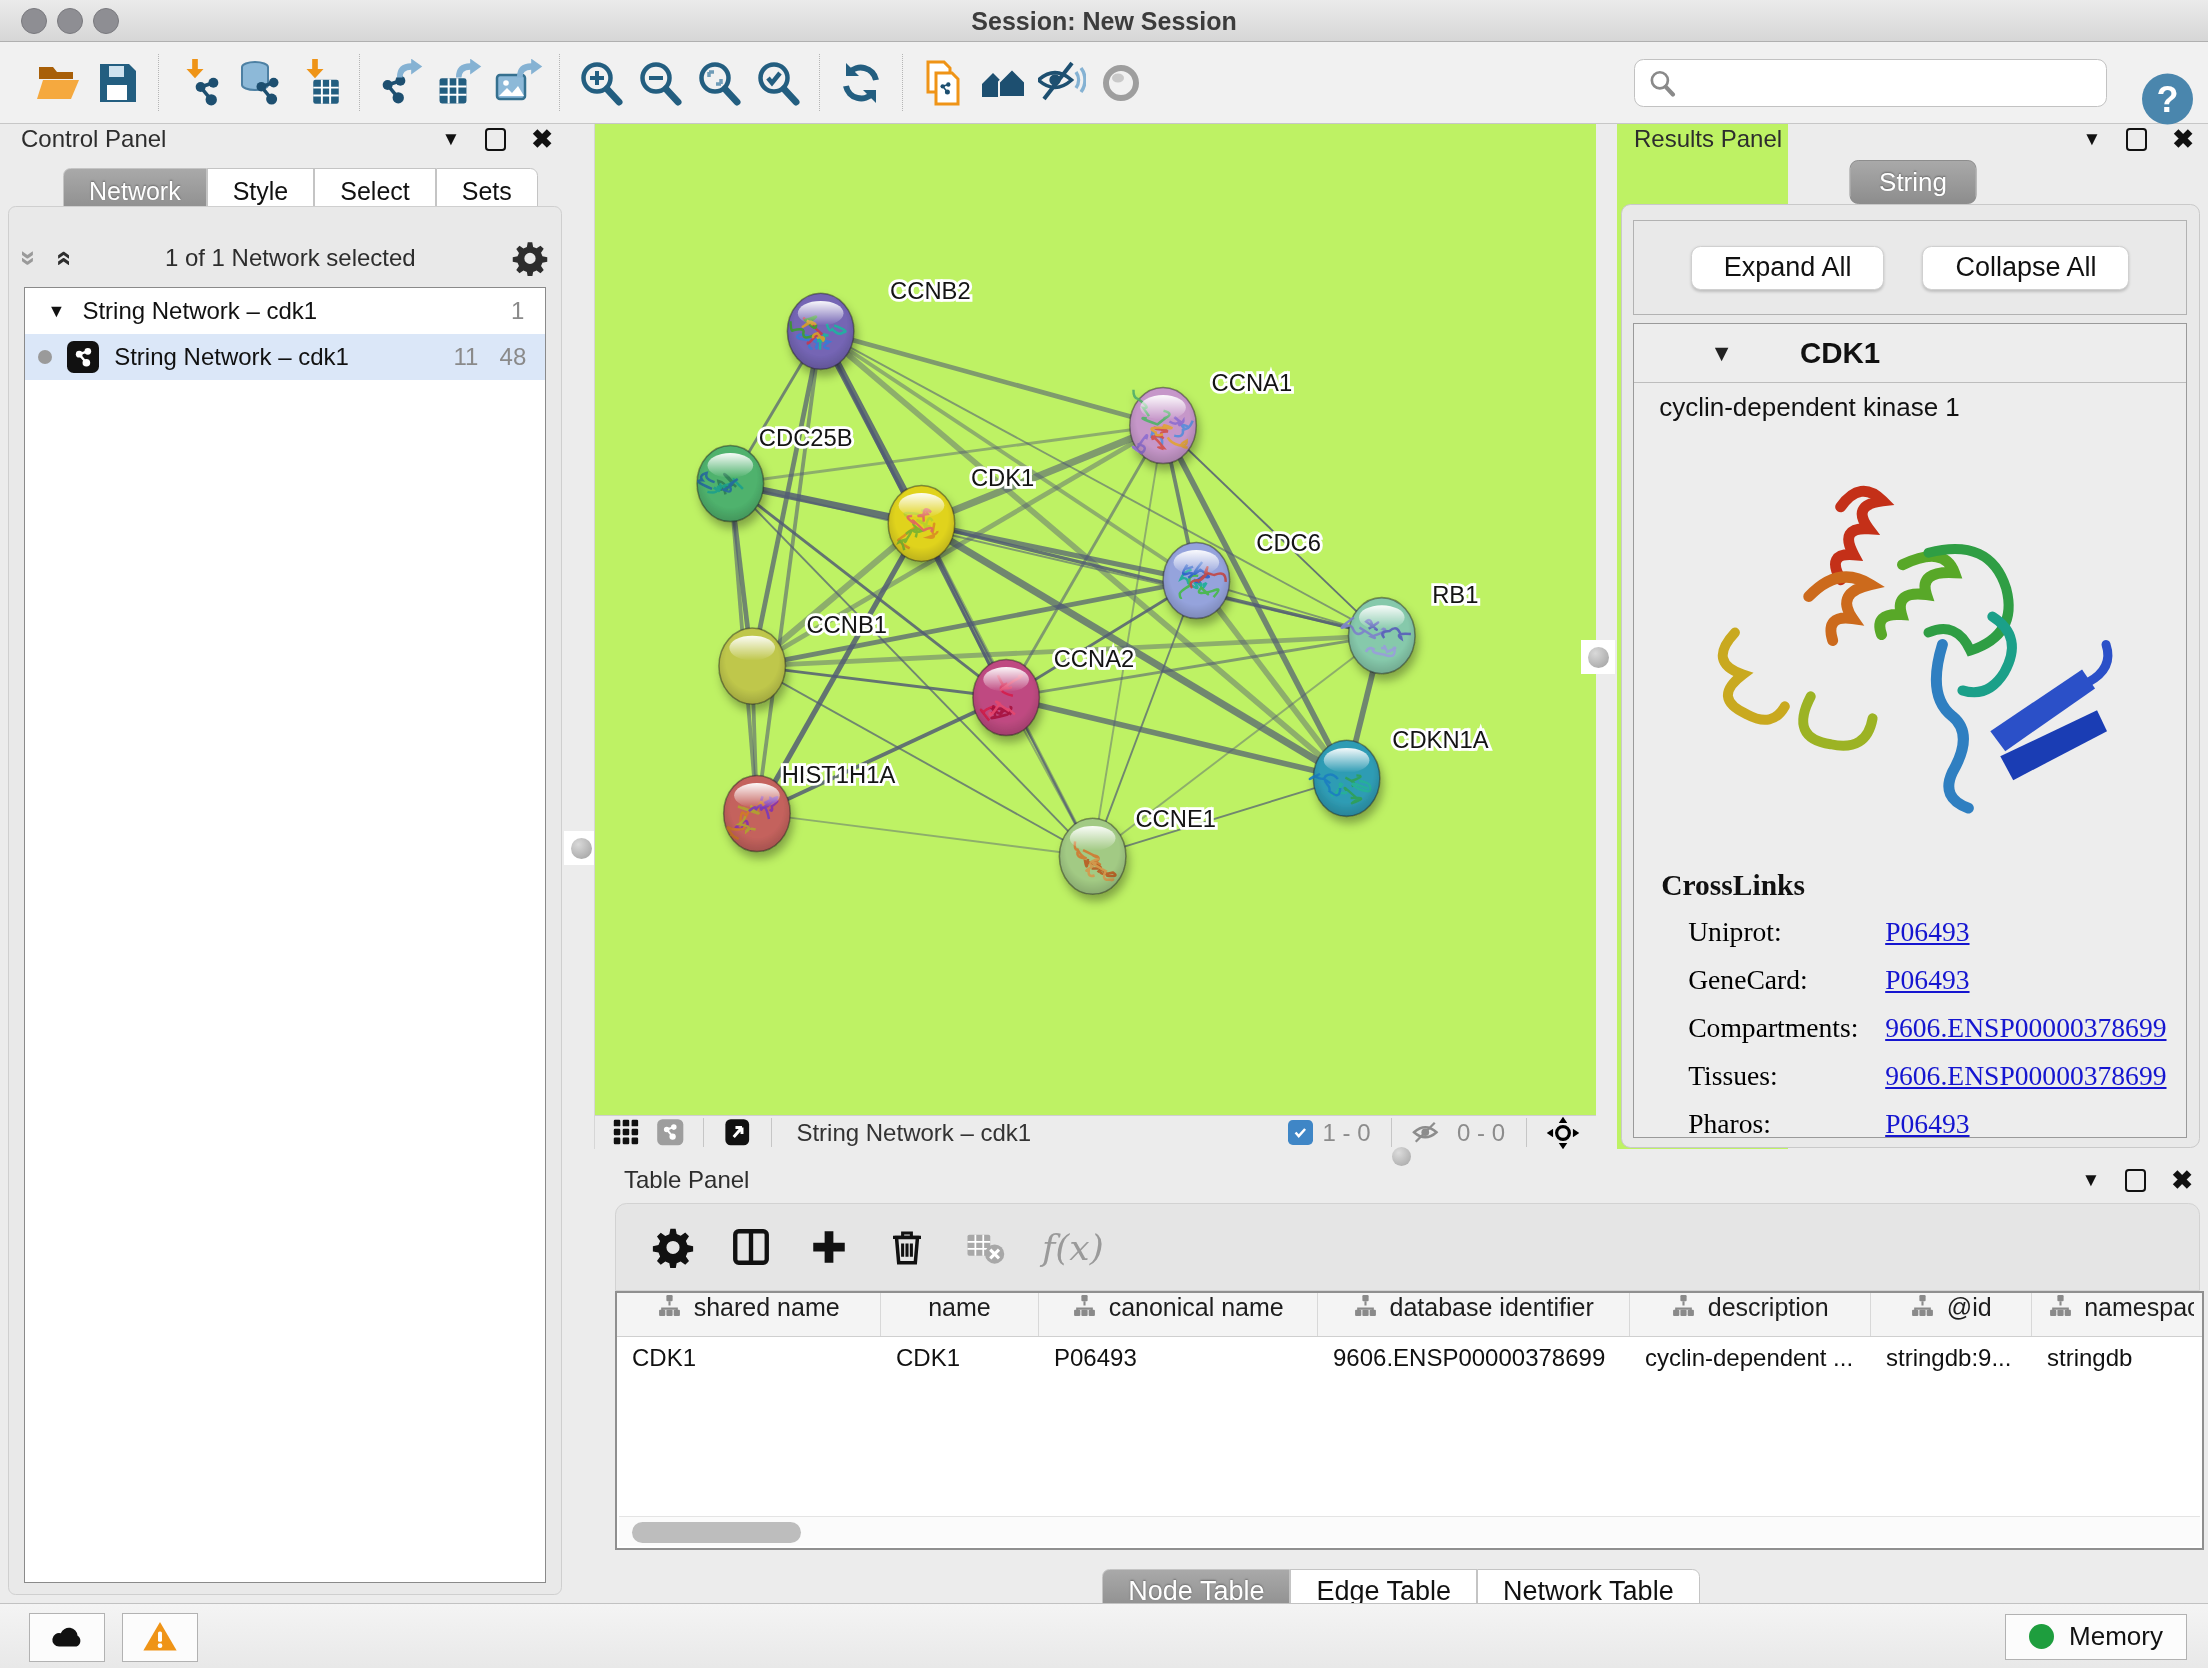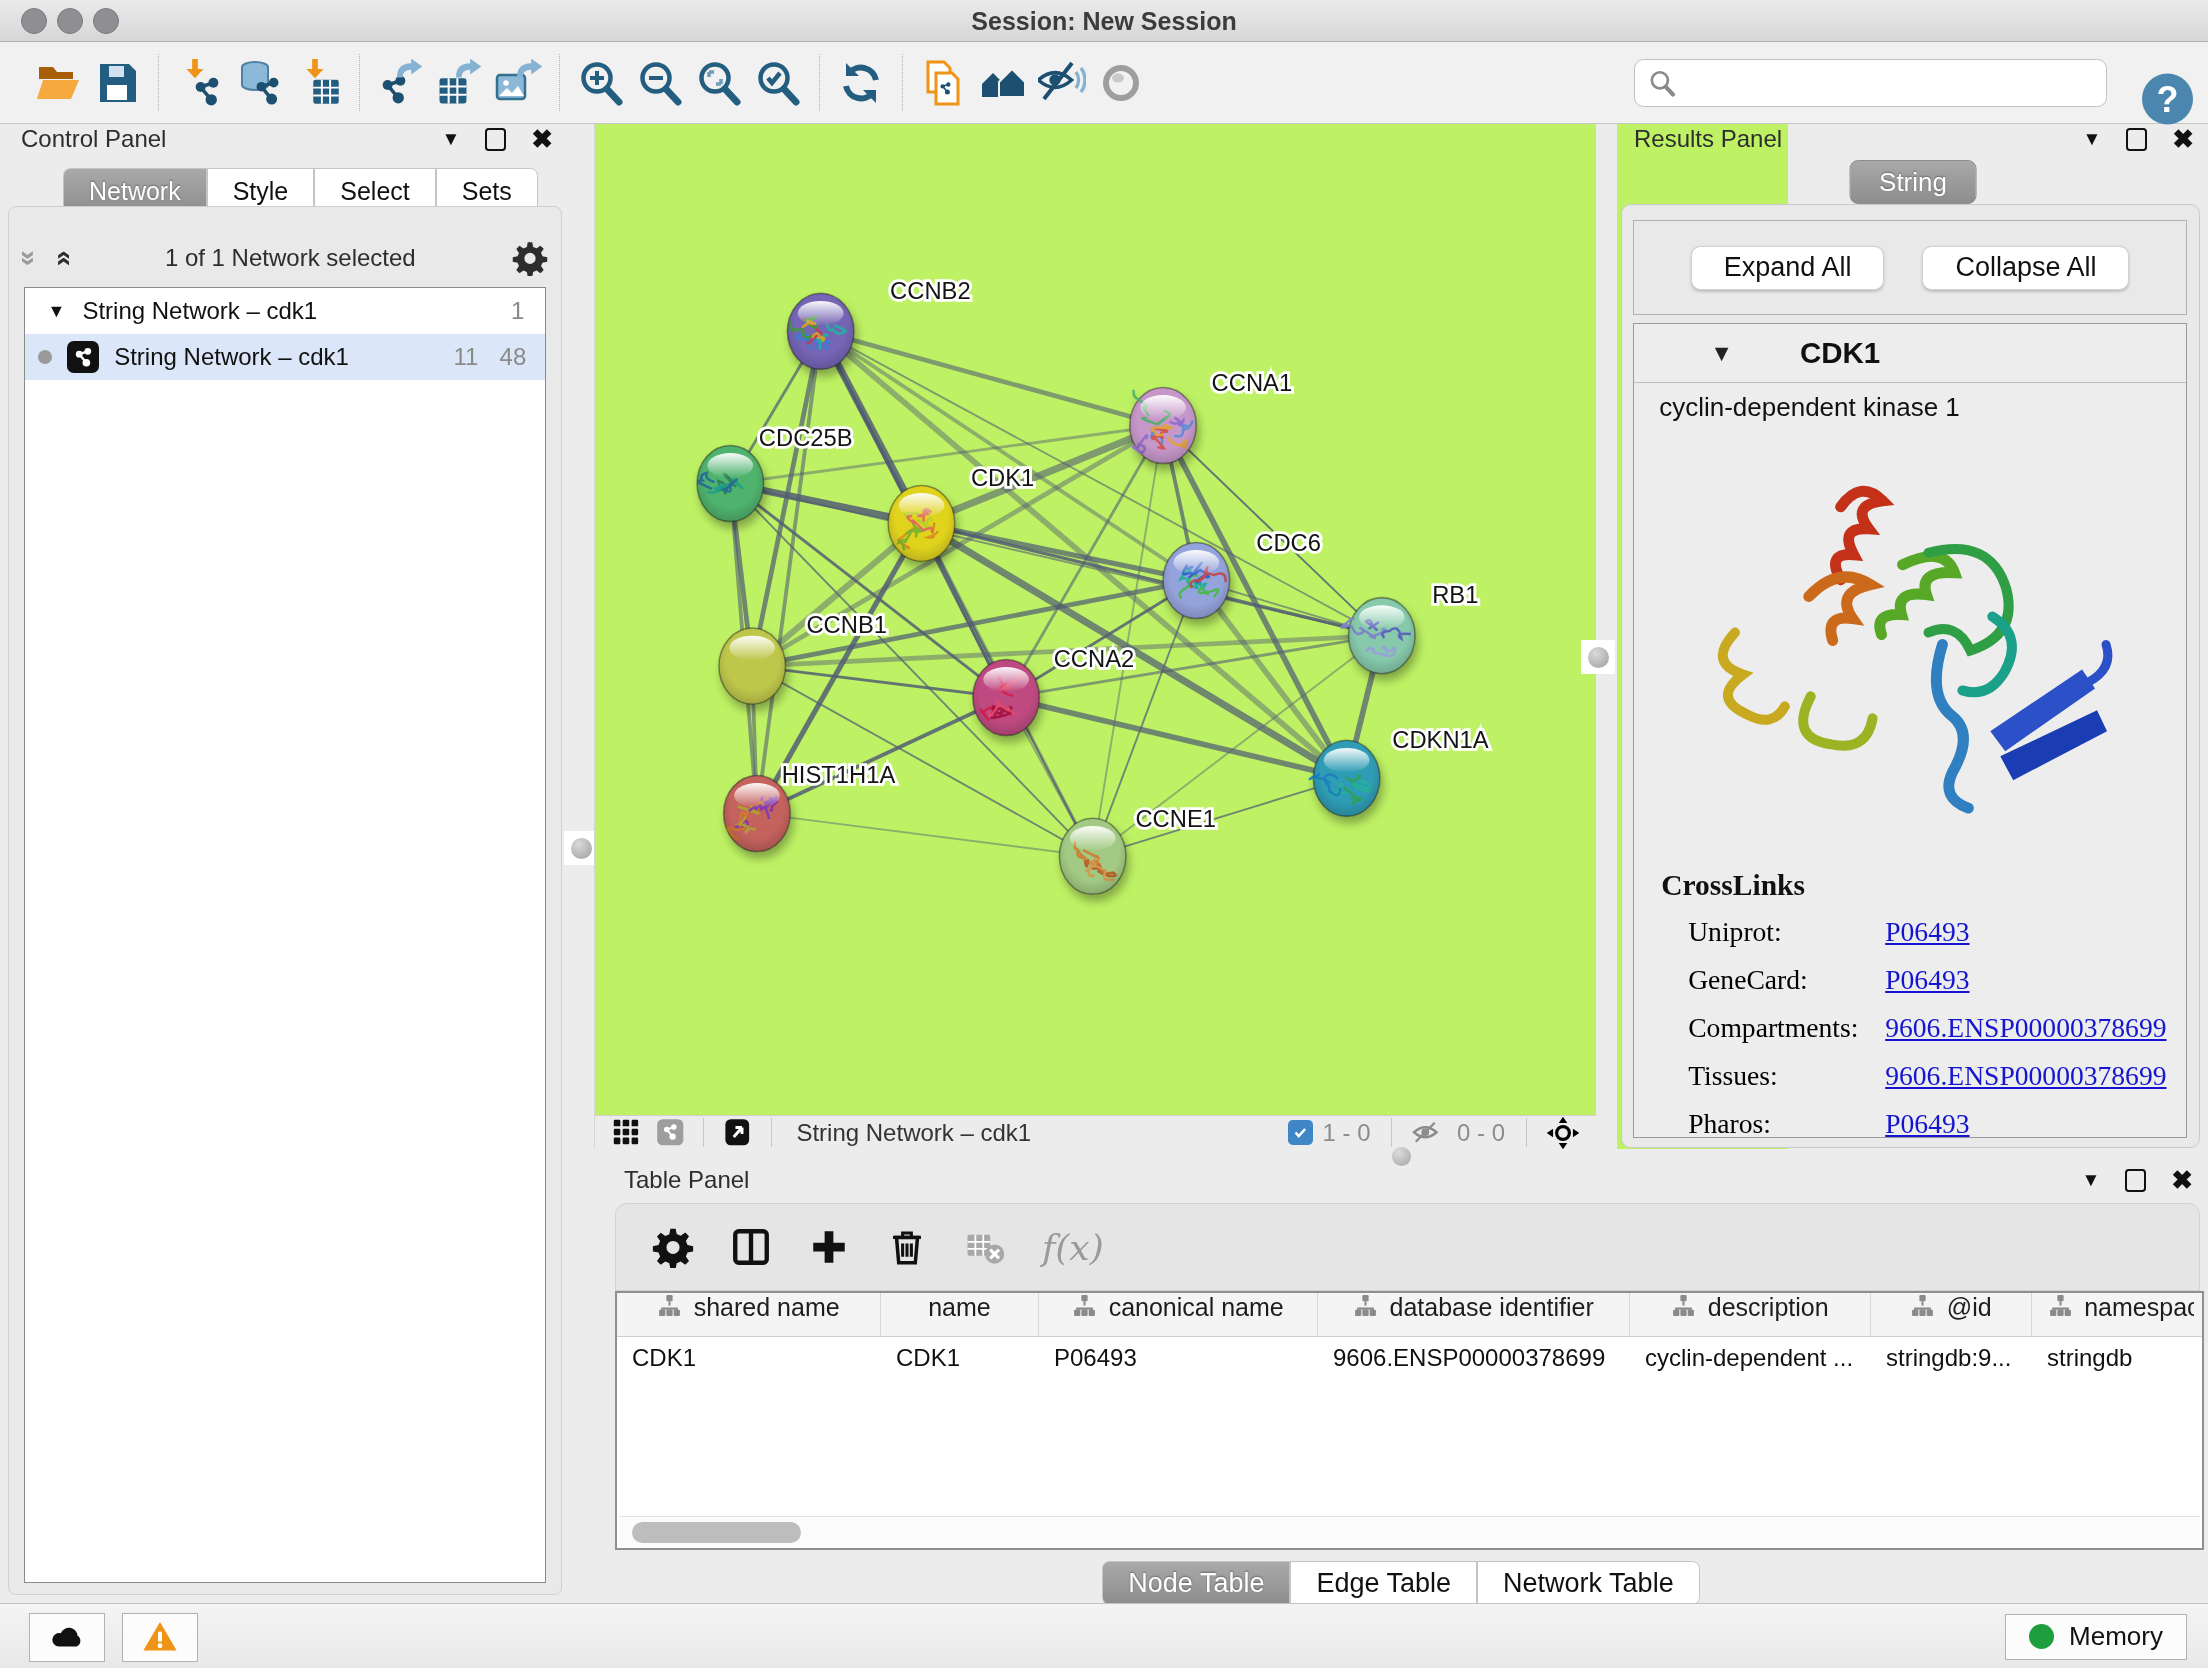--- a/index.html
+++ b/index.html
@@ -119,21 +119,21 @@
     border:2.4px solid #8f8f8f; background:#fff; overflow:hidden; }
   #tp-thead { display:flex; height:44px; background:#f4f4f4; border-bottom:1px solid #cfcfcf; }
   .th { display:flex; align-items:flex-start; justify-content:center; gap:11.4px; font-size:25px; color:#1d1d1d;
     border-right:1px solid #d8d8d8; overflow:hidden; flex:none; }
   .th svg { width:25px; height:25px; flex:none; }
   .th .th-label { white-space:nowrap; overflow:hidden; }
   #tp-trow { display:flex; height:42px; }
   .td { font-size:24px; color:#111; padding-left:15px; display:flex; align-items:center; white-space:nowrap; overflow:hidden; flex:none; }
   #tp-scroll { position:absolute; left:1.9px; right:1.9px; bottom:1.9px; height:30px; background:#fbfbfb; border-top:1px solid #e4e4e4; }
   #tp-thumb { position:absolute; left:13.3px; top:4.8px; width:169px; height:21px; border-radius:10.5px; background:#bdbdbd; }
-  #tp-tabs { position:absolute; left:0; right:0; top:384px; display:flex; justify-content:center; }
+  #tp-tabs { position:absolute; left:0; right:0; top:392px; display:flex; justify-content:center; }
   #tp-tabs .tab { height:44px; font-size:27px; }
 
   
   #status-bar { position:absolute; left:0; top:1603px; width:2208px; height:66px;
     background:linear-gradient(#f4f4f4,#e8e8e8); border-top:1px solid #c2c2c2; }
   .sb-btn { position:absolute; top:8.6px; width:76px; height:49px; background:#fcfcfc;
     border:1.9px solid #b2b2b2; display:flex; align-items:center; justify-content:center; }
   .sb-btn svg { width:38px; height:38px; }
   #memory-btn { position:absolute; right:21px; top:9.5px; height:46px; background:#fcfcfc;
     border:1.9px solid #b2b2b2; display:flex; align-items:center; gap:15px; padding:0 23px; font-size:26px; color:#111; }

